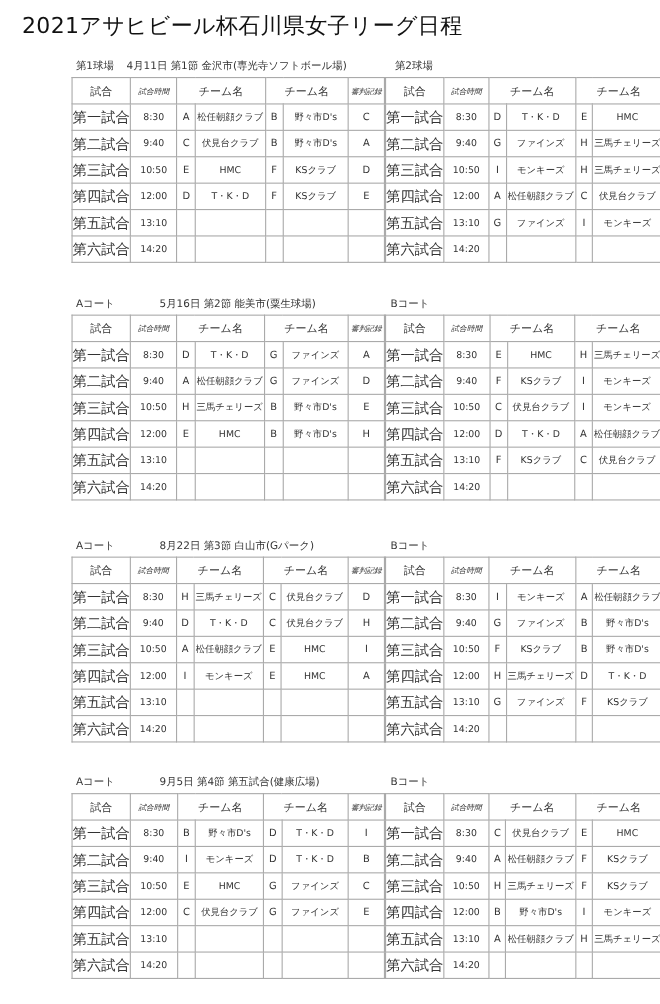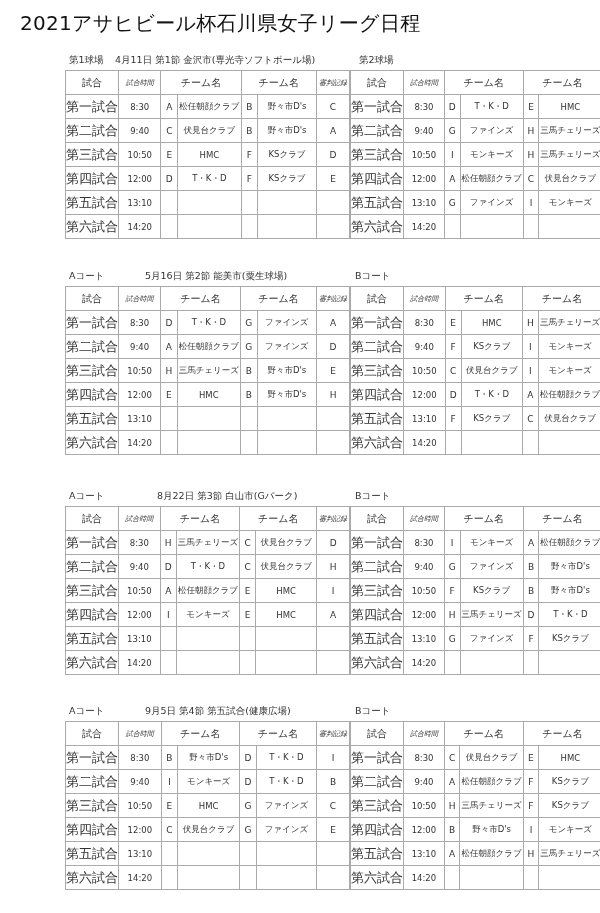--- a/index.html
+++ b/index.html
@@ -339,21 +339,21 @@
         <td class="team"></td>
         <td class="ref"></td>
             </tr>
           </tbody>
         </table>
     </div>
   </div>
     <div class="section" style="top: 488px;">
     <div class="sec-label">
       <span class="lbl-left" style="left:4px">Aコート</span>
-      <span class="lbl-center" style="left: 80px; margin-left: 12px;">8月22日  第3節  白山市(Gパーク)</span>
+      <span class="lbl-center" style="left: 80px;">8月22日  第3節  白山市(Gパーク)</span>
       <span class="lbl-right" style="left: 290px;">Bコート</span>
     </div>
     <div class="tables">
       <table class="left">
           <colgroup>
             <col class="c-match">
             <col class="c-time">
             <col class="c-let">
             <col class="c-team">
             <col class="c-let">

